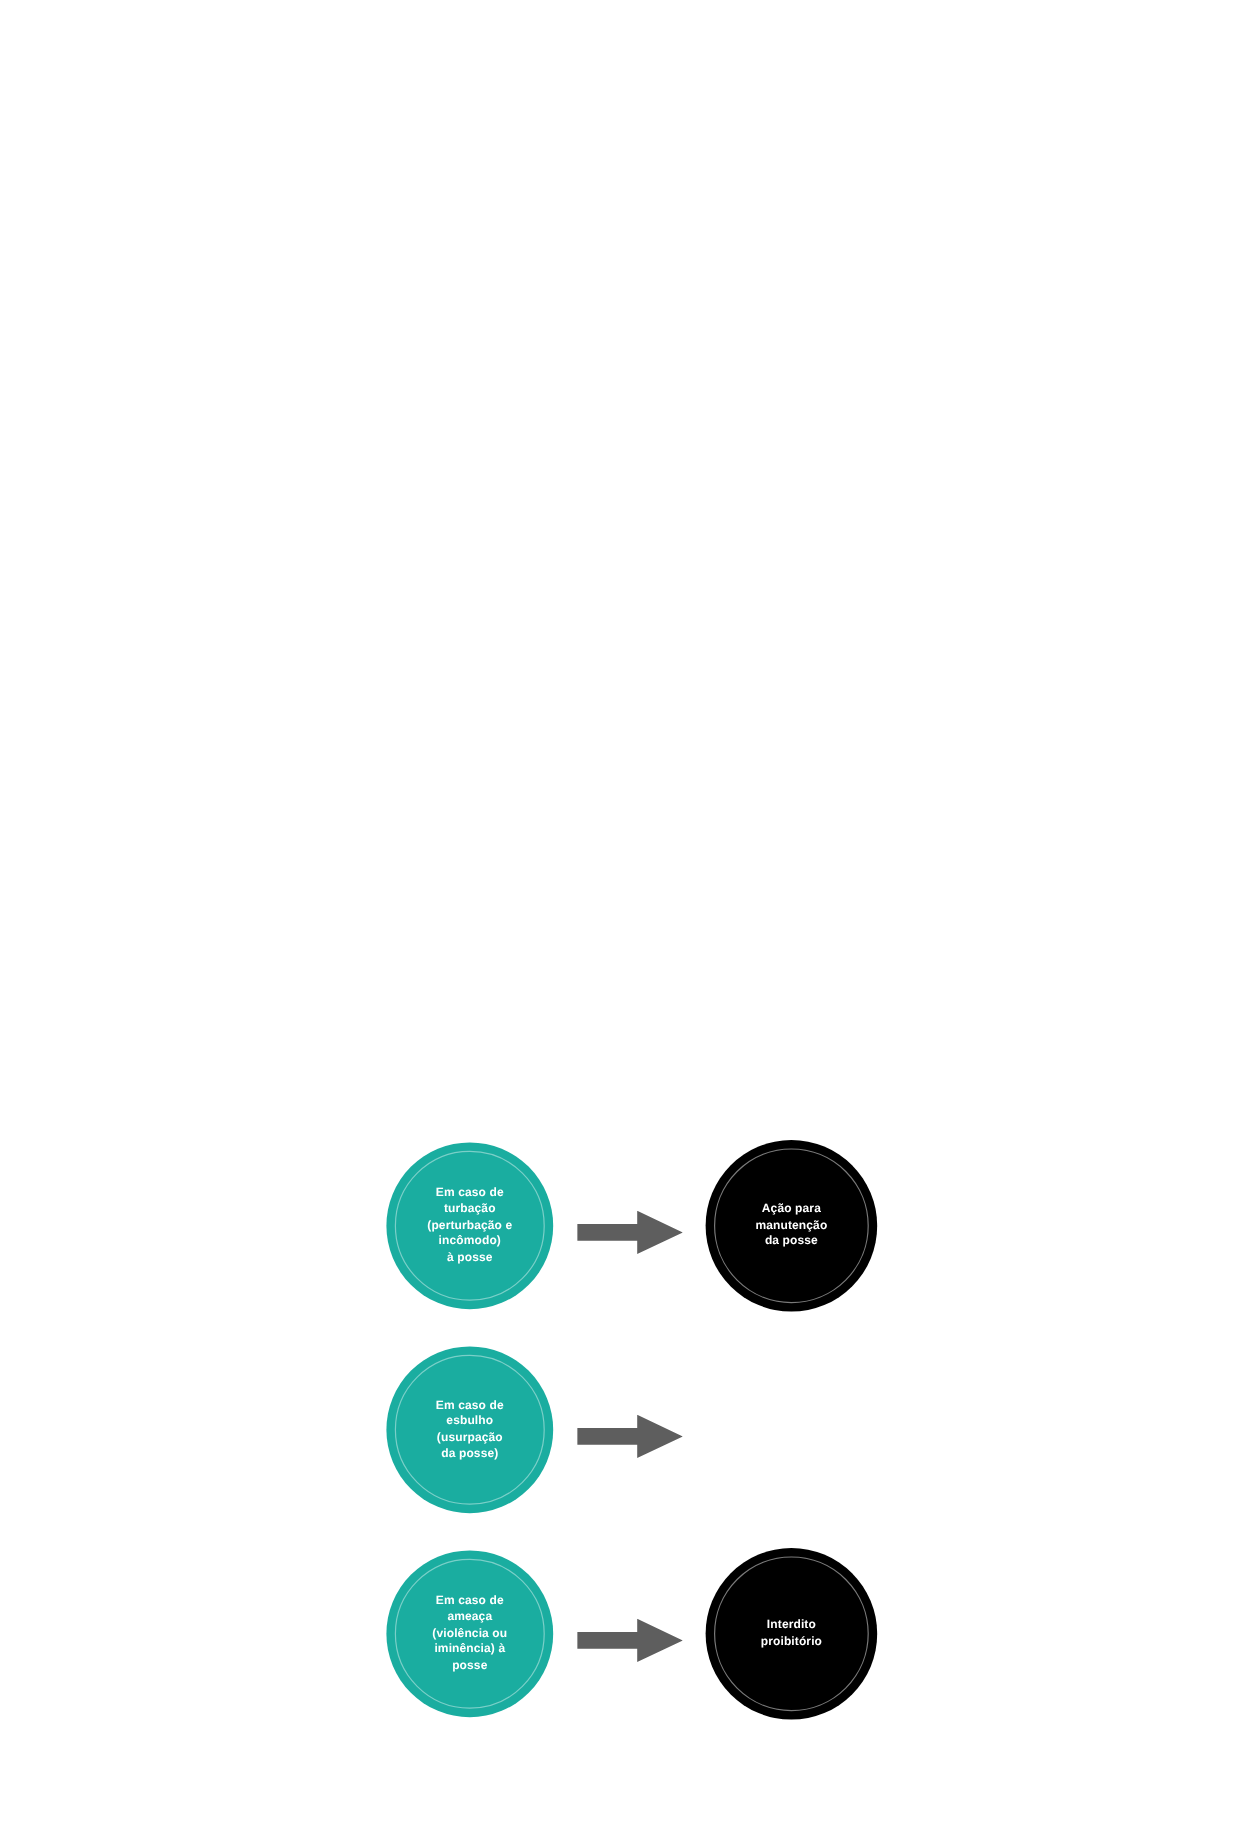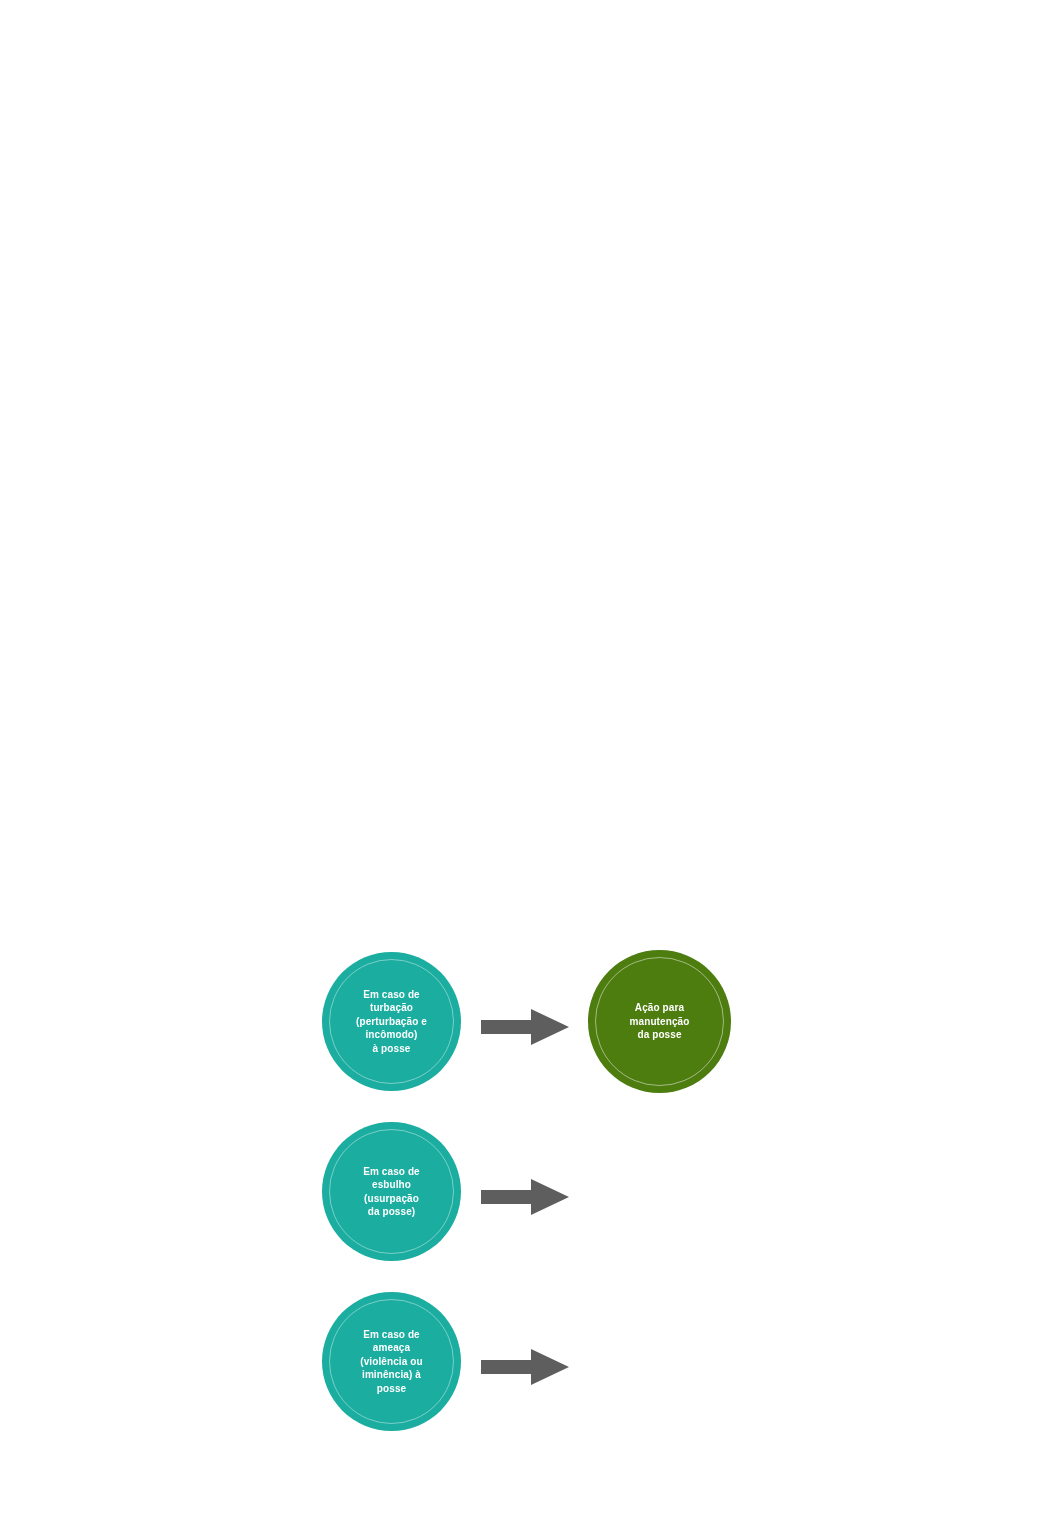--- a/index.html
+++ b/index.html
@@ -49,21 +49,21 @@
     width: 139px;
     height: 139px;
     background: #1aada0;
     margin-top: 2px;
   }
 
   .node-effect {
     left: 266px;
     width: 143px;
     height: 143px;
-    background: #4d7c0f;
+    background: #000000;
   }
 
   
   .node::before {
     content: "";
     position: absolute;
     left: 7px;
     top: 7px;
     right: 7px;
     bottom: 7px;
@@ -150,15 +150,19 @@
 ameaça
 (violência ou
 iminência) à
 posse</span>
     </div>
     <div class="arrow">
       <svg viewBox="0 0 88 36" xmlns="http://www.w3.org/2000/svg">
         <path d="M0 11 L50 11 L50 0 L88 18 L50 36 L50 25 L0 25 Z" fill="#5e5e5e"></path>
       </svg>
     </div>
+    <div class="node node-effect">
+      <span class="node-label">Interdito
+proibitório</span>
+    </div>
   </div>
 
 </div>
 
 </body></html>

